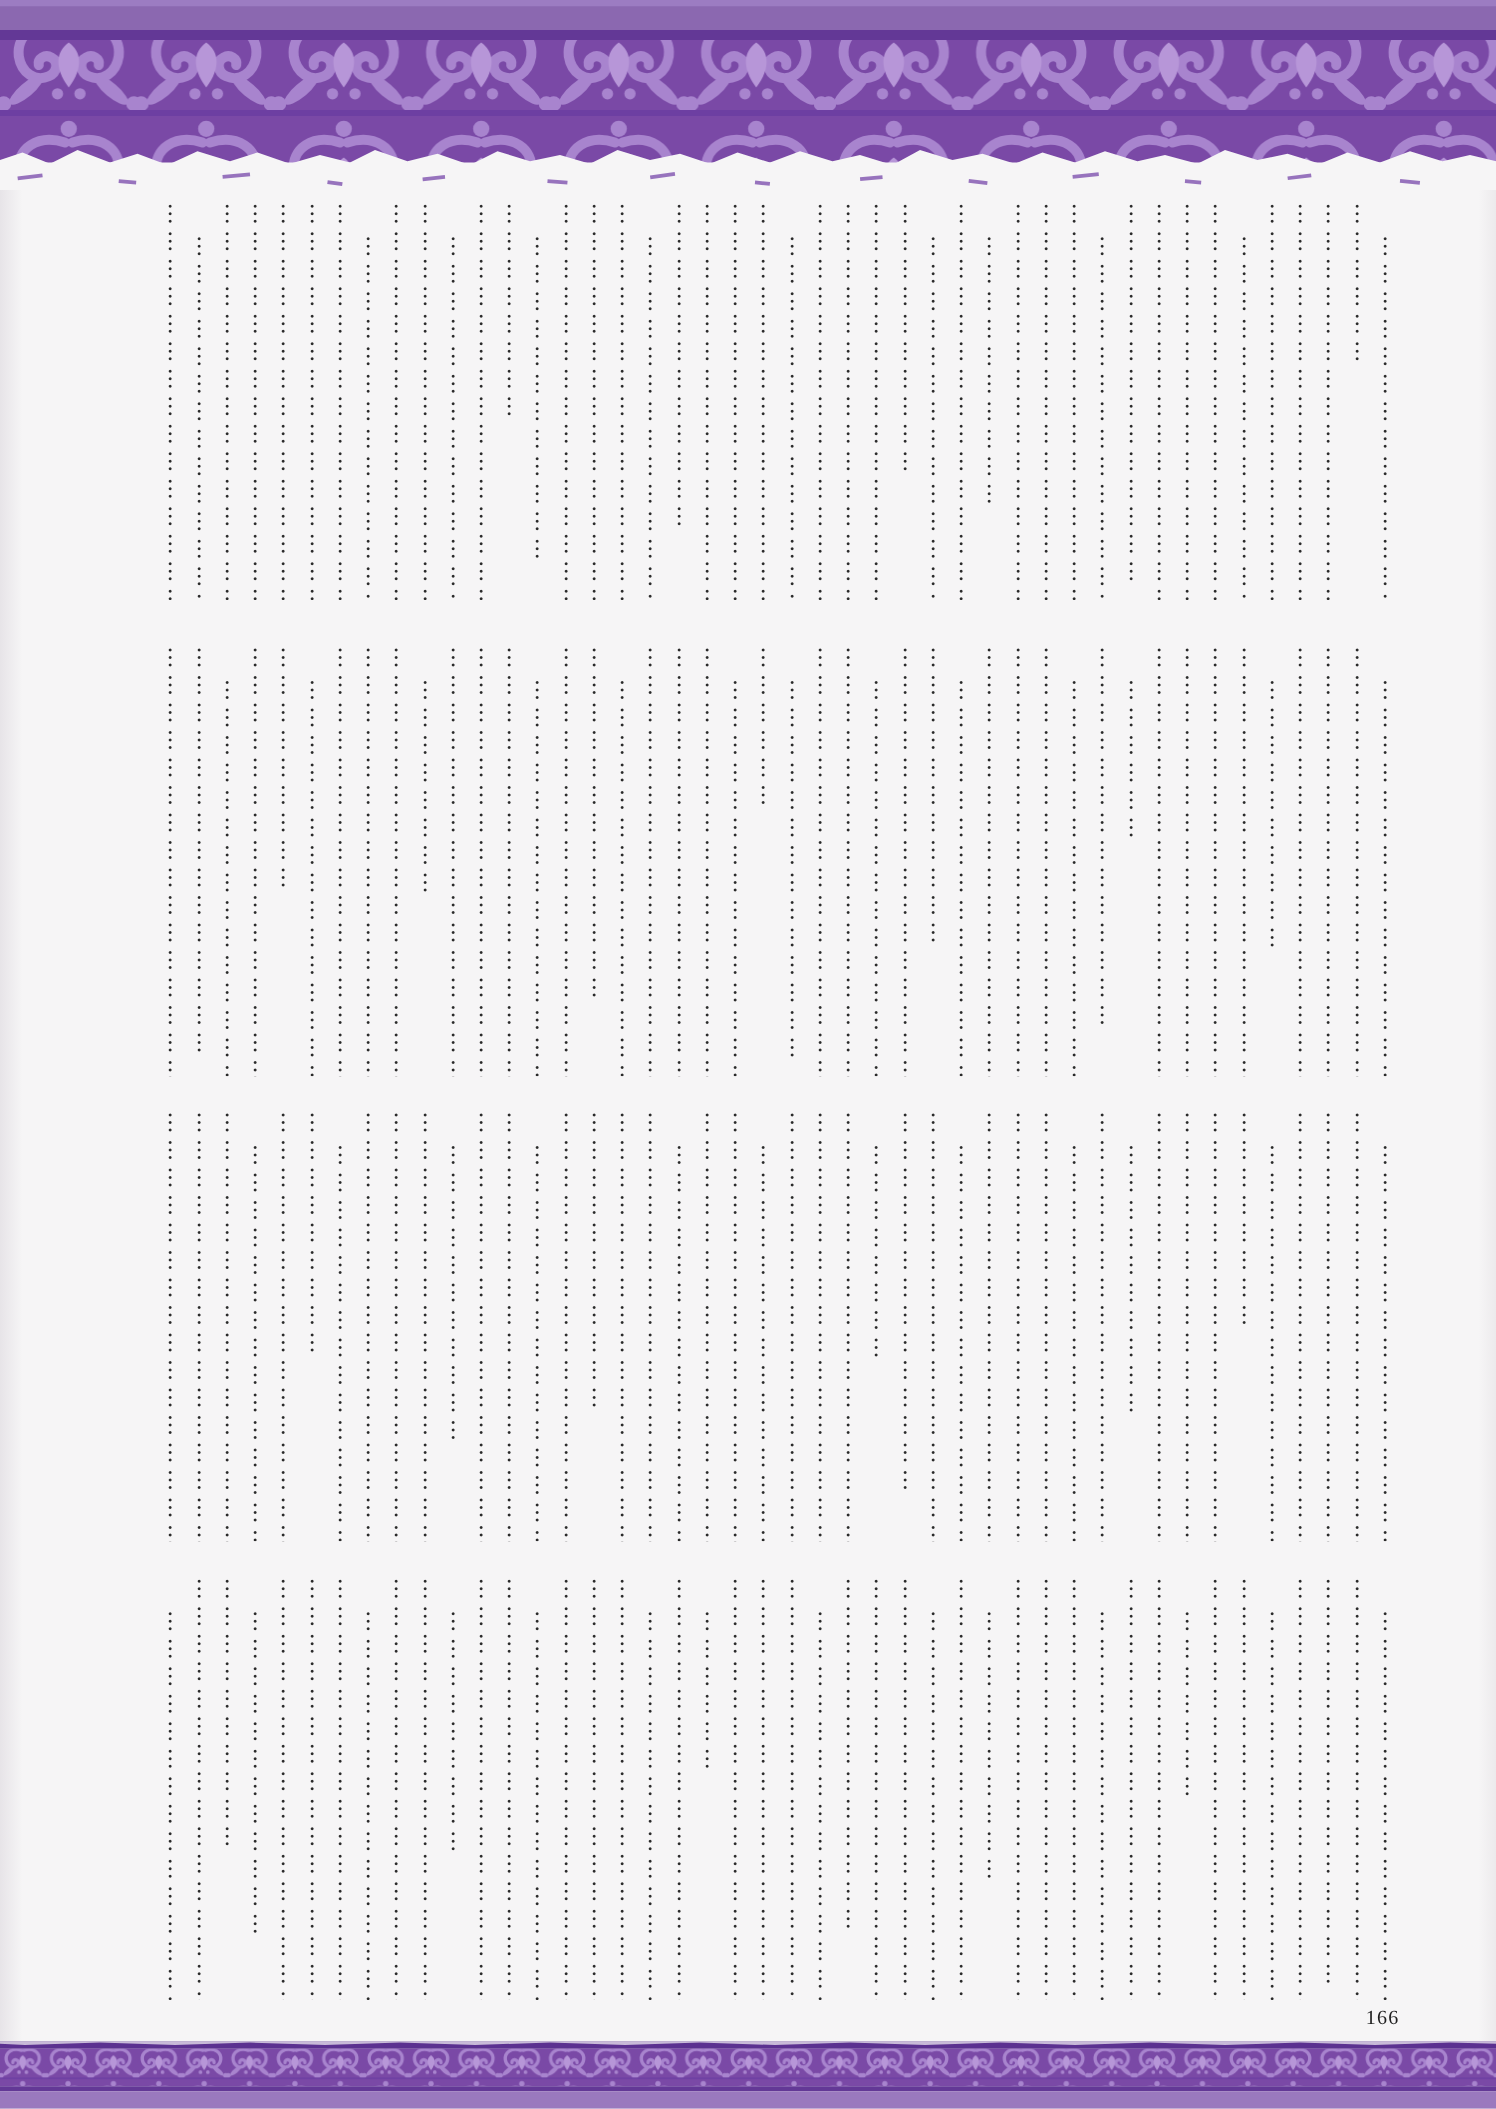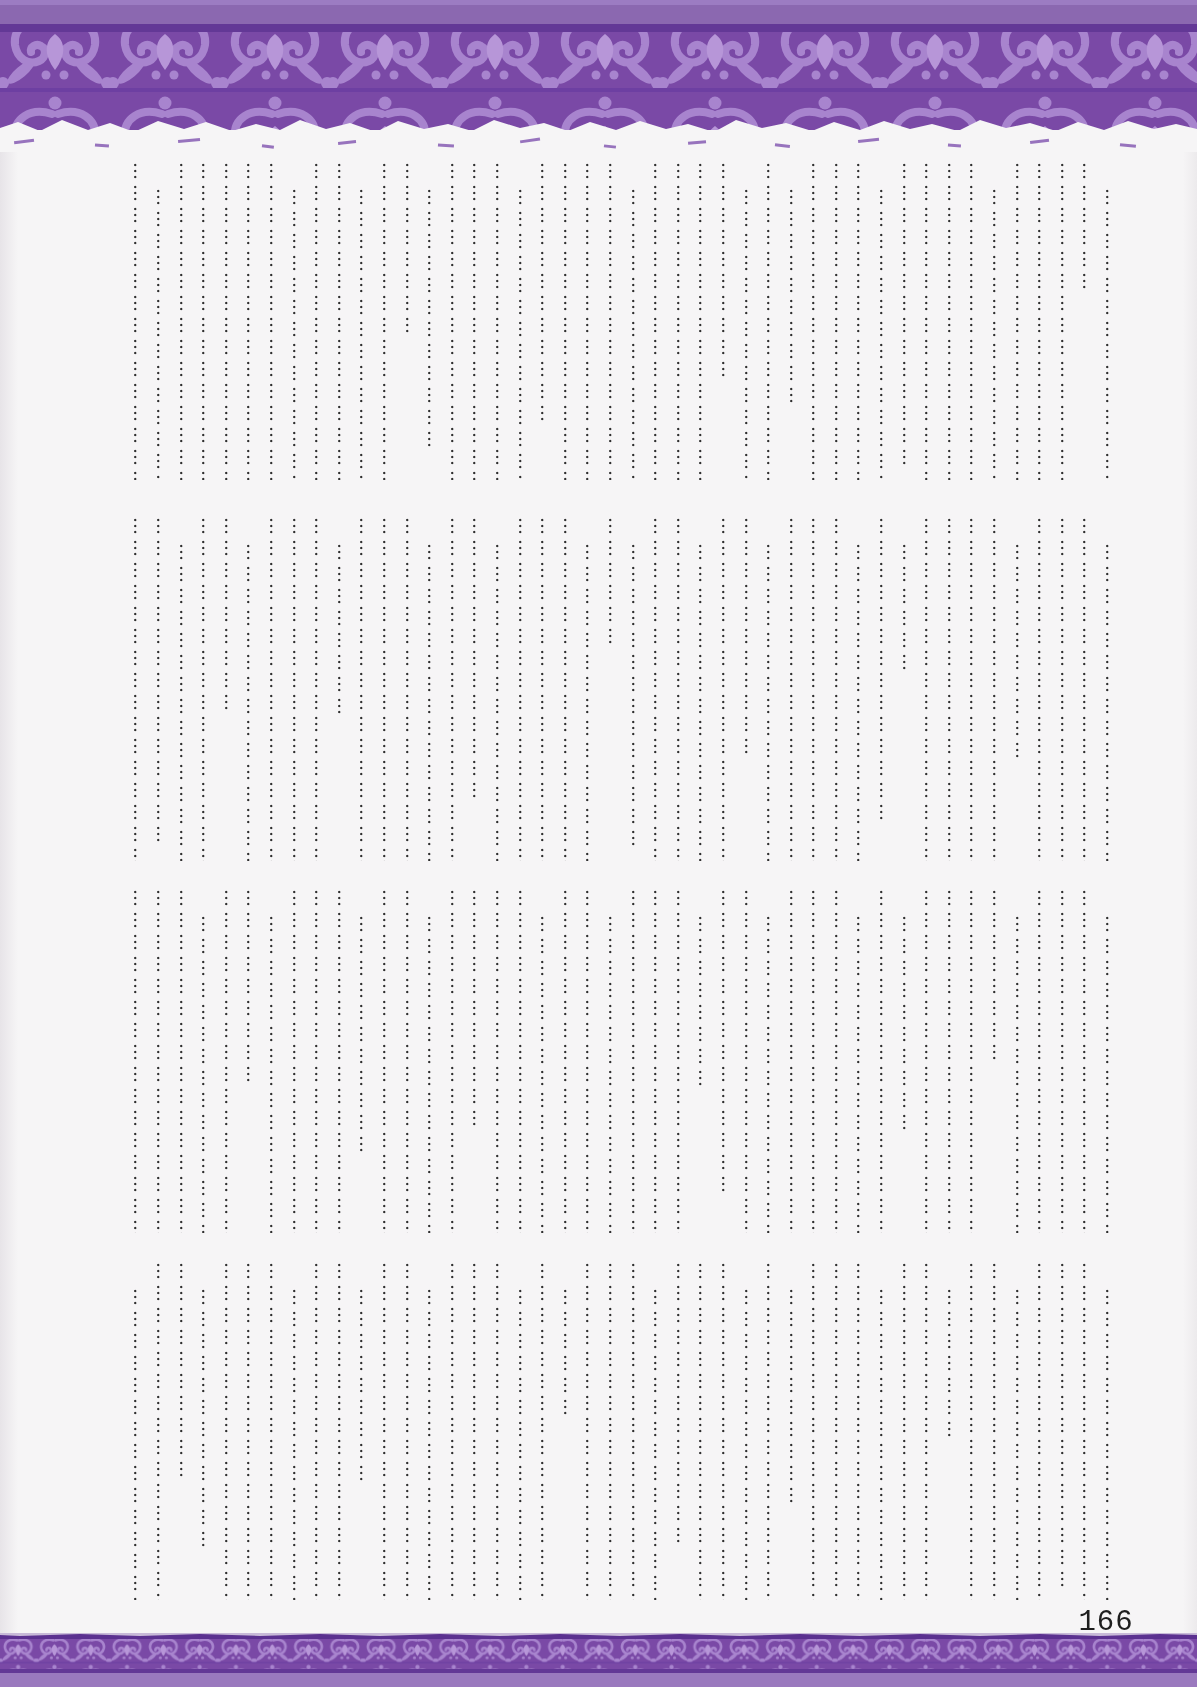--- a/index.html
+++ b/index.html
@@ -28,22 +28,22 @@
     color:#2a2a2a;overflow:hidden;
   }
   .row-0{top:162px;height:318px;}
   .row-1{top:517px;height:344px;}
   .row-2{top:889px;height:344px;}
   .row-3{top:1262px;height:338px;}
   .tline{margin:0;padding:0;}
   
   .page-number{
     position:absolute;top:1606px;left:1076px;width:60px;
-    font-family:Liberation Mono, monospace;
-    font-size:29px;color:#1e1e1e;letter-spacing:1px;text-align:center;
+    font-family:Liberation Serif, serif;
+    font-size:16px;color:#1e1e1e;letter-spacing:1px;text-align:center;
   }
 </style>
 </head>
 <body>
 
 <div class="page">
 
   <div class="band band-top">
     <svg width="1197" height="152" viewBox="0 0 1197 152">
       <defs>

